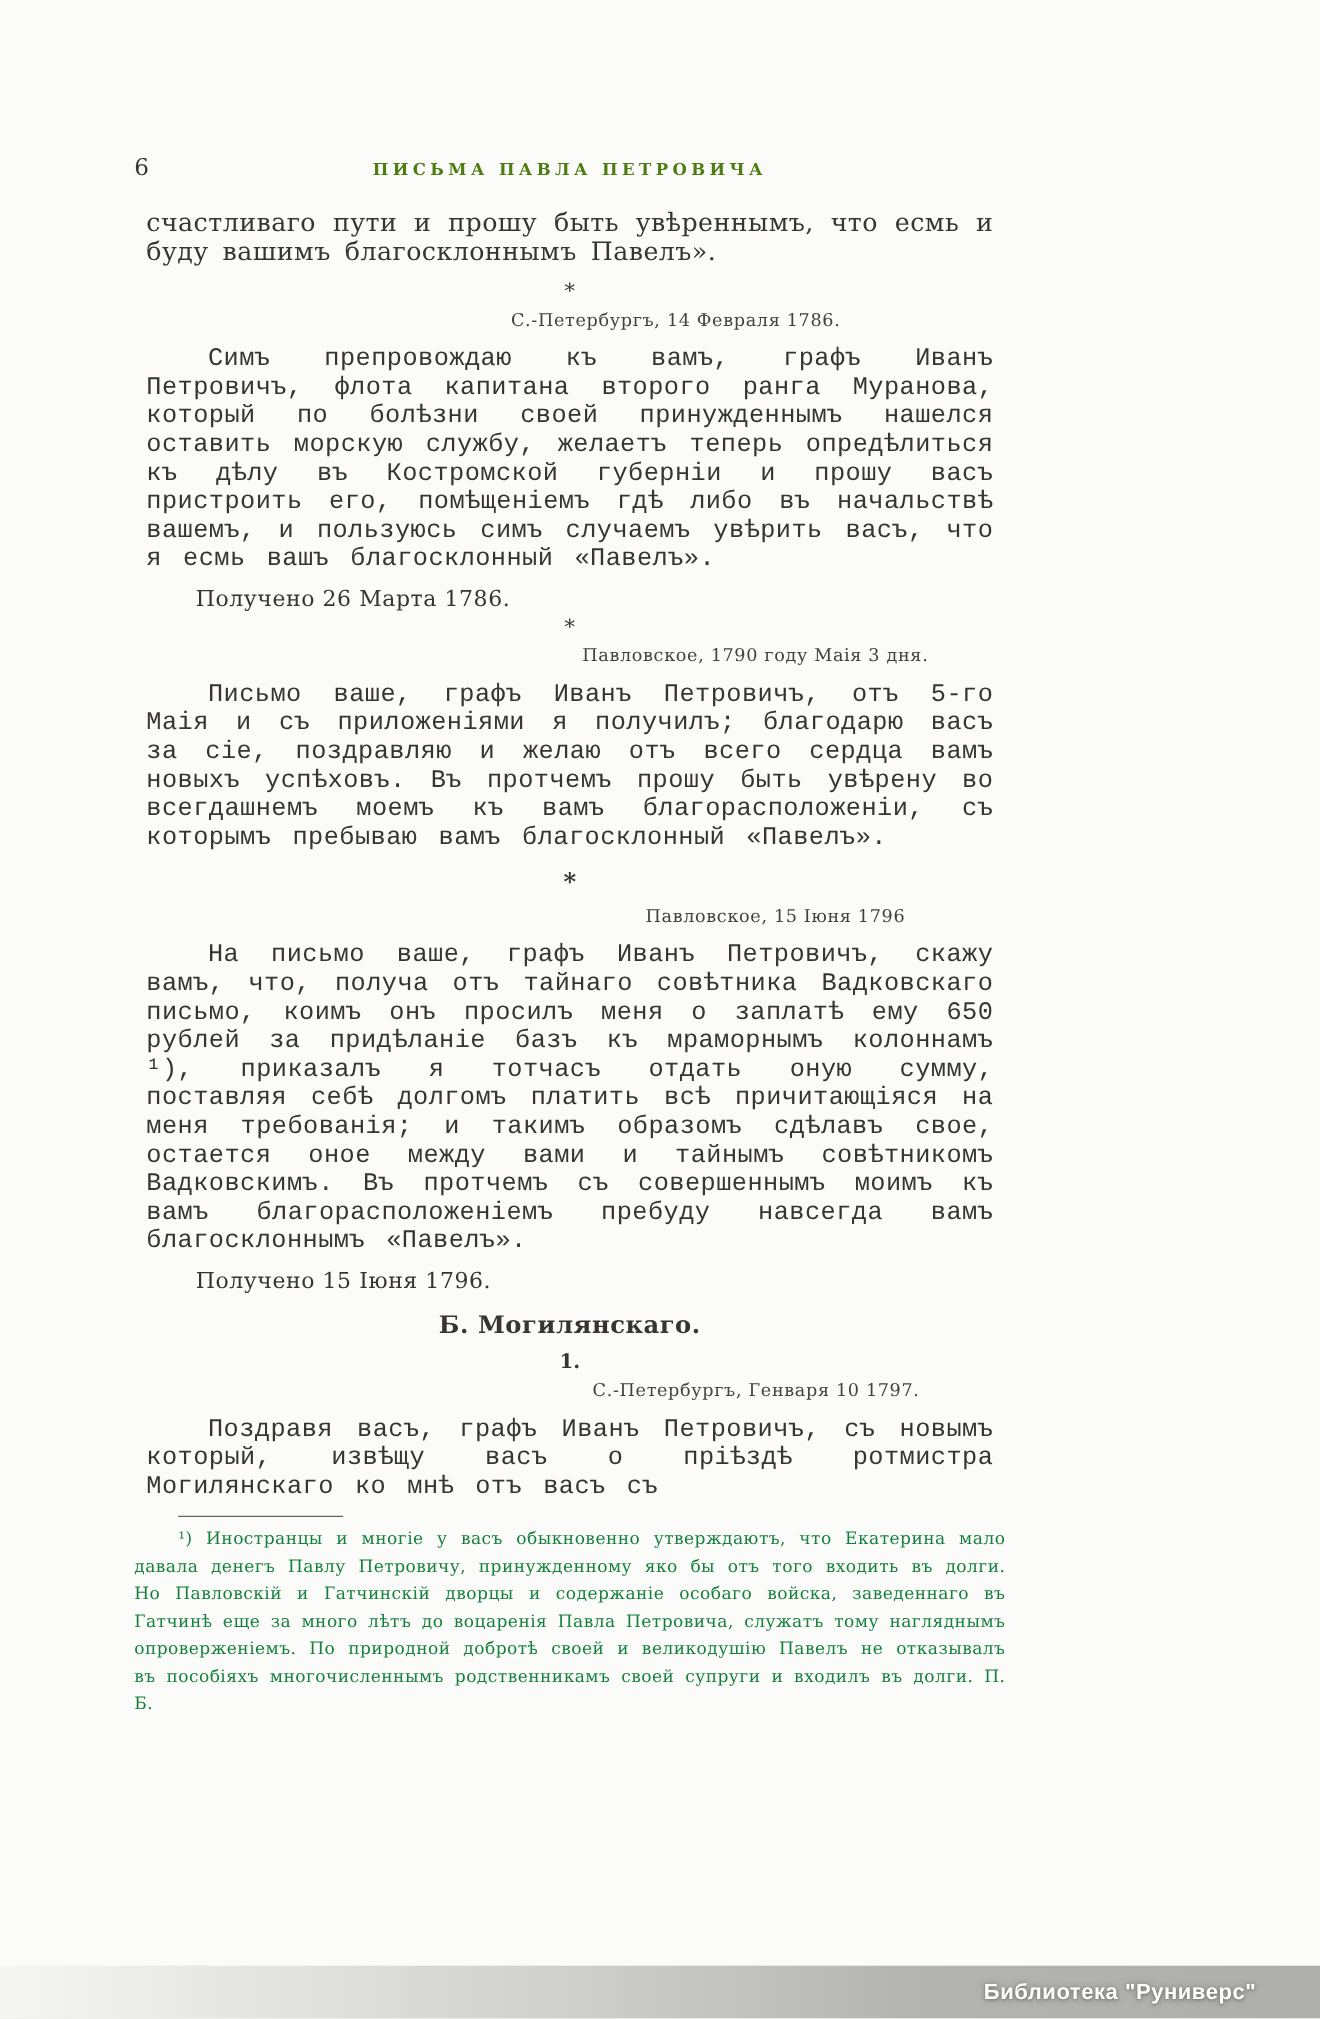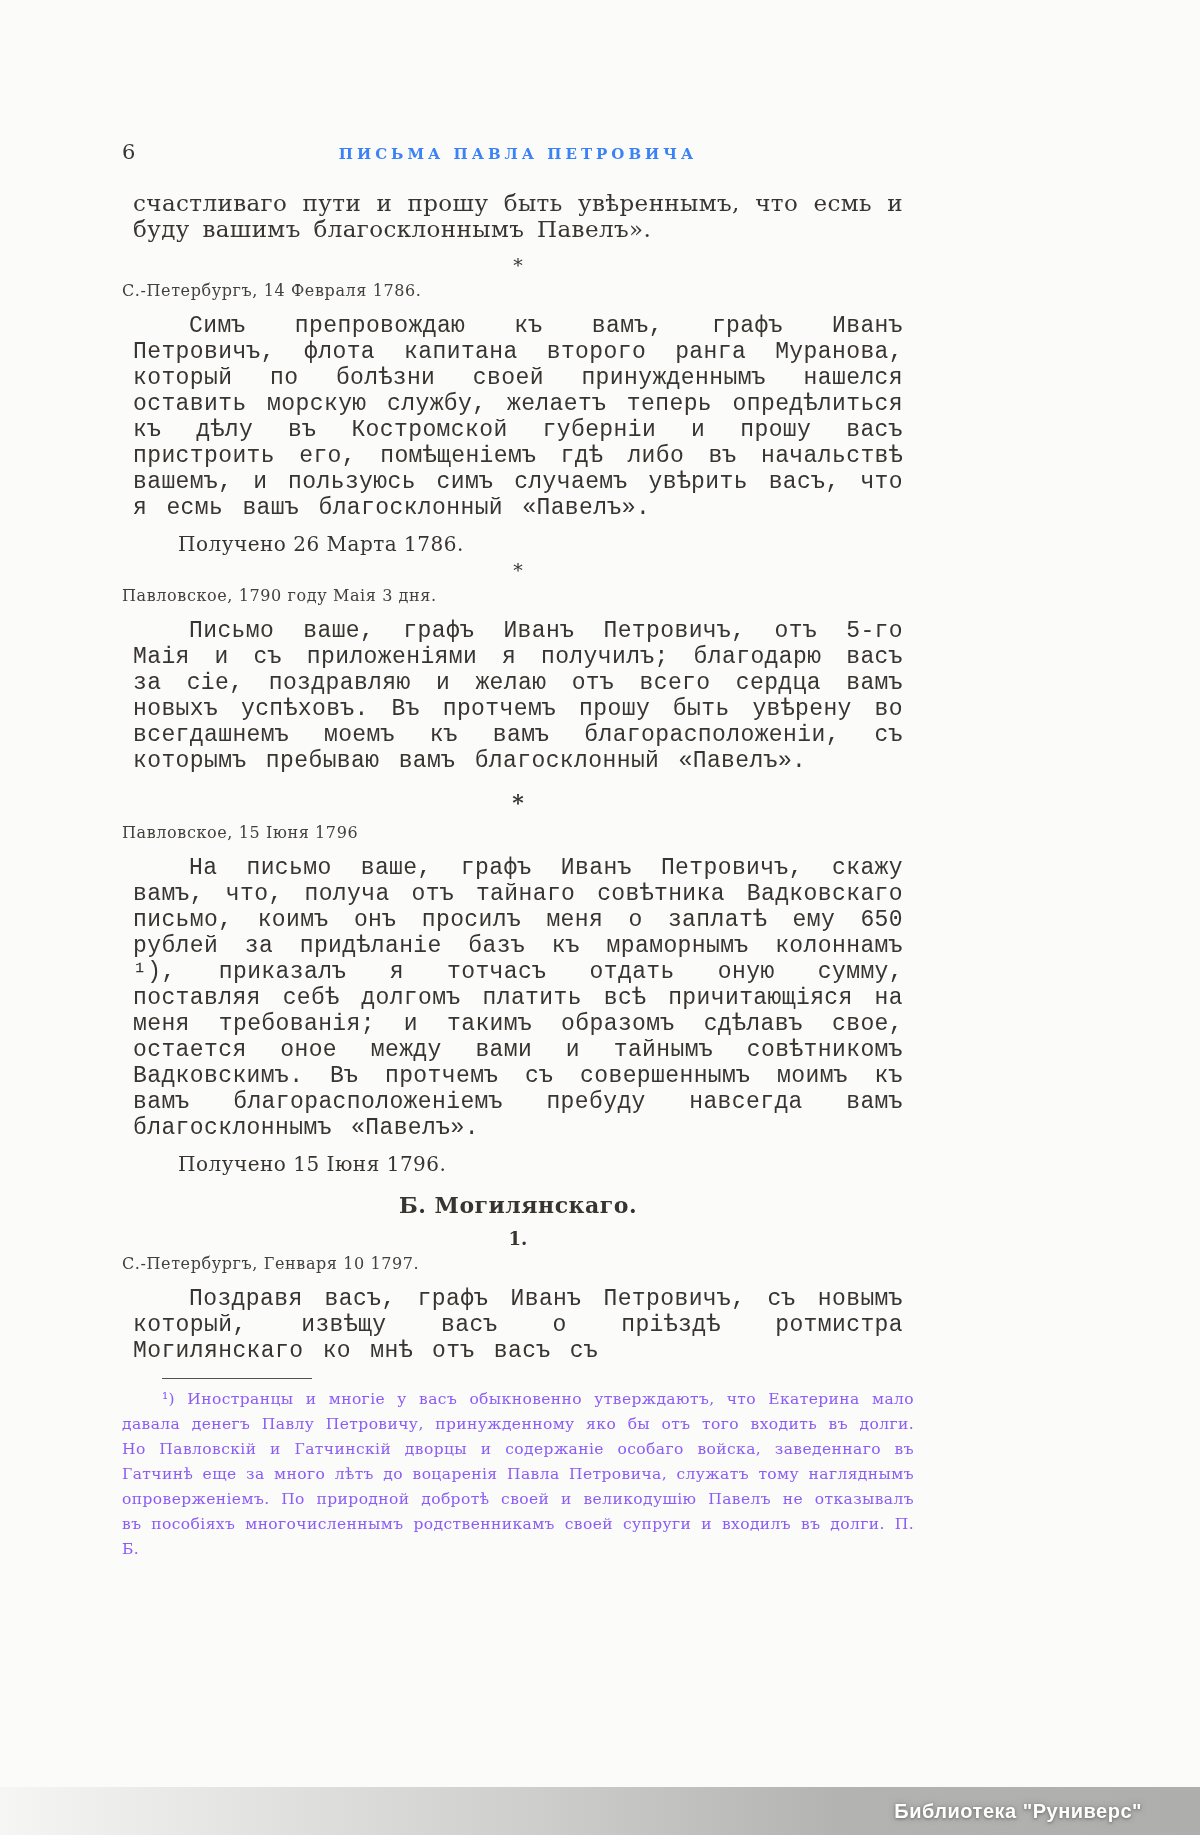--- a/index.html
+++ b/index.html
@@ -31,21 +31,21 @@
   .page-num {
     font-size: 21px;
     width: 60px;
   }
   .head-title {
     flex: 1;
     text-align: center;
     font-weight: bold;
     font-size: 15px;
     letter-spacing: 4px;
-    color: #3b82f6;
+    color: #4d7c0f;
     padding-right: 60px;
   }
   p.body-par {
     font-size: 23px;
     line-height: 26px;
     text-align: justify;
     margin: 11px;
     word-spacing: 5px;
     letter-spacing: 0.4px;
   }
@@ -55,20 +55,21 @@
     font-size: 19px;
     line-height: 24px;
     margin: 2px 0;
   }
   .sep.bold {
     font-weight: bold;
     font-size: 22px;
     line-height: 34px;
   }
   .dateline {
+    text-align: right;
     font-size: 16px;
     line-height: 23px;
     letter-spacing: 0.6px;
     color: #44403b;
   }
   .received {
     font-size: 20px;
     line-height: 24px;
     padding-left: 56px;
     margin: 5px 0 2px 0;
@@ -99,21 +100,21 @@
     margin: 0 0 8px 40px;
   }
   .footnote {
     font-size: 15.5px;
     line-height: 25px;
     text-align: justify;
     word-spacing: 4px;
     letter-spacing: 0.4px;
     text-indent: 40px;
     margin: 0;
-    color: #8b5cf6;
+    color: #15803d;
   }
   .footer-band {
     position: absolute;
     left: 0;
     bottom: 0;
     width: 100%;
     height: 48px;
     background: linear-gradient(to right,
       rgba(215,215,213,0.15) 0%,
       rgba(190,190,188,0.75) 45%,

